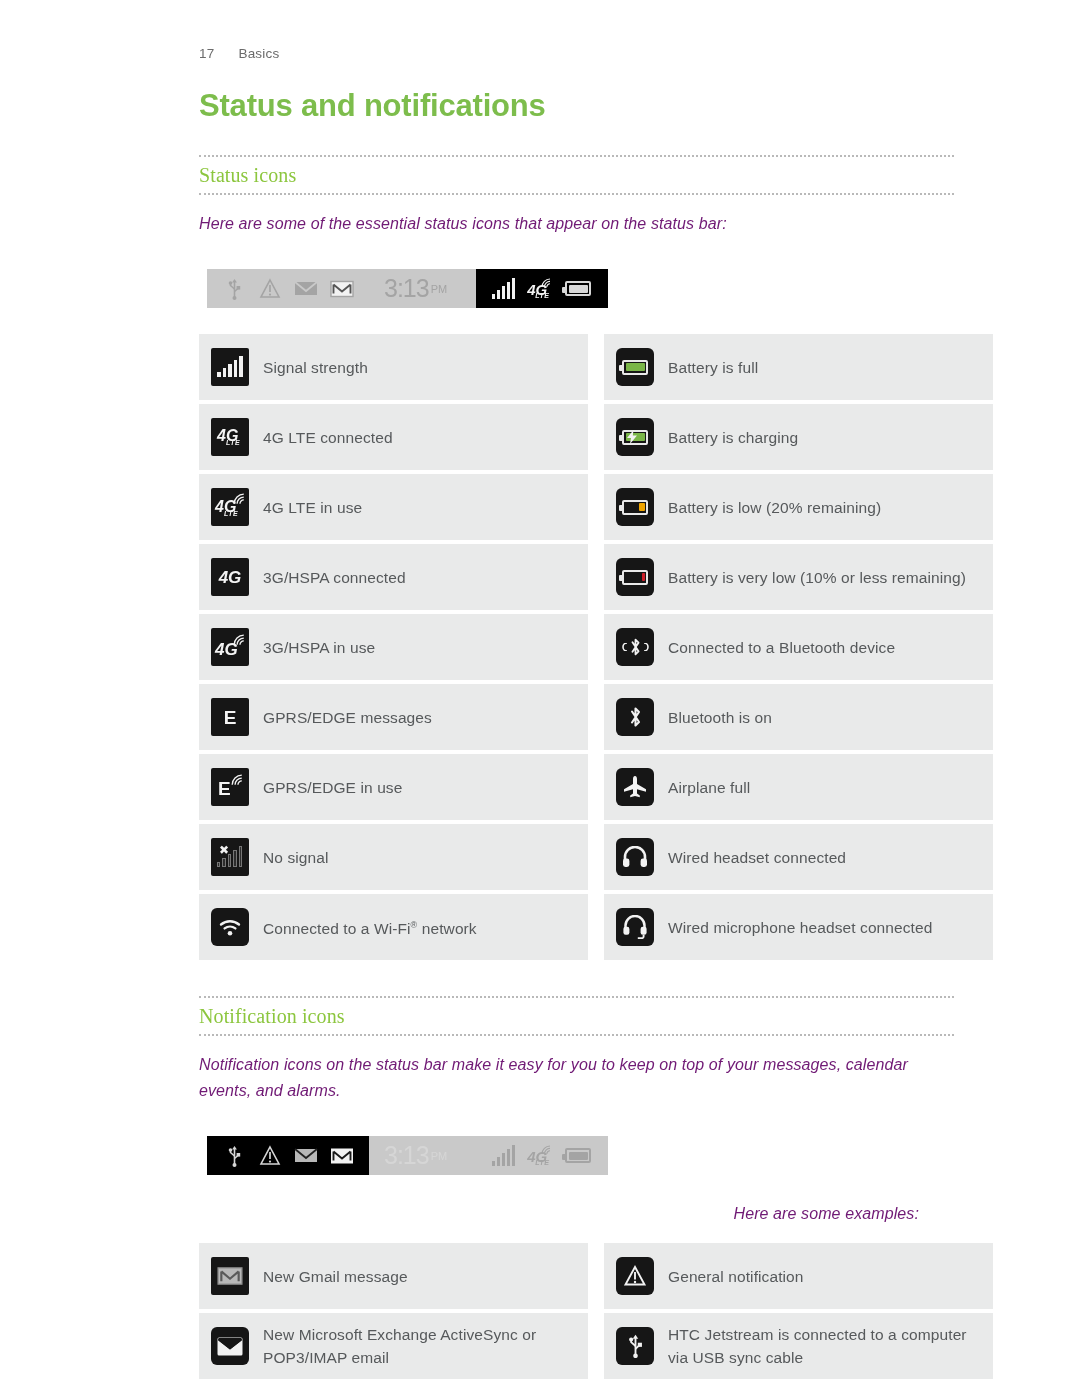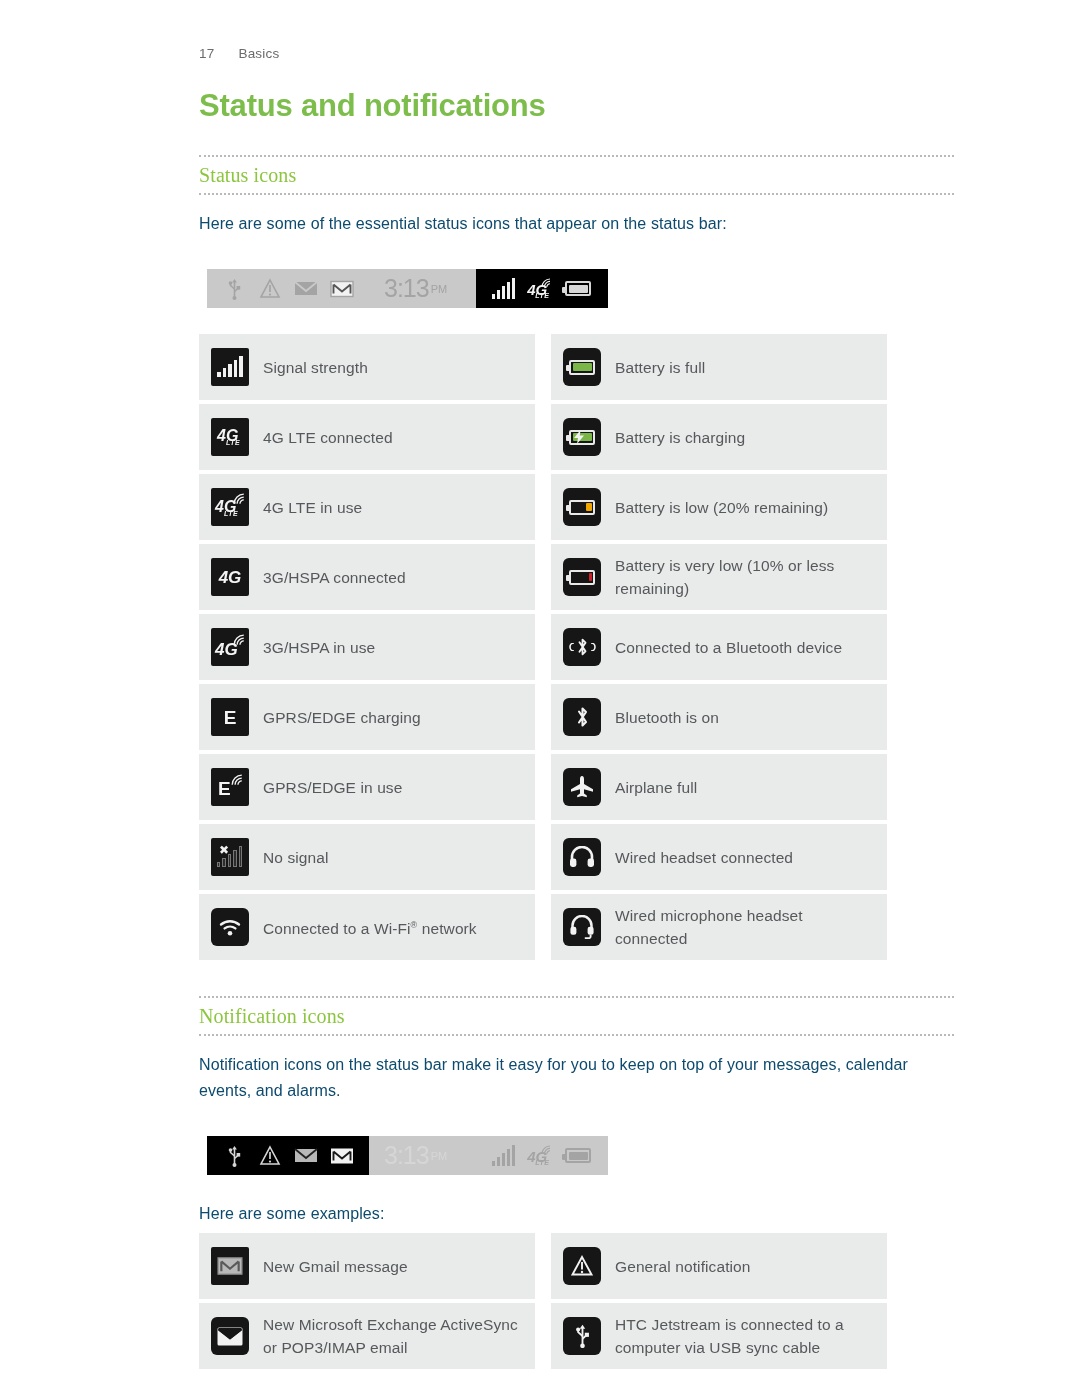--- a/index.html
+++ b/index.html
@@ -44,26 +44,27 @@
     border-top: 2px dotted #b9b9b9;
     border-bottom: 2px dotted #b9b9b9;
     width: 755px;
     font-family: Liberation Serif, serif;
   }
   .section-head.second { margin-top: 36px; }
 
   p.body {
     font-size: 16px;
     line-height: 26px;
-    color: #0c4a6e;
+    color: #701a75;
     margin: 0 0 20px 0;
     max-width: 720px;
     letter-spacing: .1px;
-  }
-  p.body.tight { margin-bottom: 6px; }
+    font-style: italic;
+  }
+  p.body.tight { margin-bottom: 16px; text-align: right; }
 
   
   .statusbar {
     display: inline-flex;
     align-items: center;
     height: 39px;
     margin: 12px 0 26px 8px;
     overflow: hidden;
   }
   .sb-seg { display: flex; align-items: center; height: 49px; padding: 0 9px; }
@@ -72,21 +73,21 @@
   .sb-ico { width: 26px; height: 24px; margin: 0 5px; display: flex; align-items: center; justify-content: center; }
   .sb-time { font-size: 25px; letter-spacing: -1px; font-weight: 300; margin: 0 2px 0 6px; }
   .sb-ampm { font-size: 11px; margin-right: 20px; }
   .tdim { color: #a4a4a4; }
   .thot { color: #d6d6d6; }
 
   
   .grid {
     display: flex;
     gap: 16px;
-    width: 688px;
+    width: 794px;
   }
   .col { flex: 1 1 0; display: flex; flex-direction: column; gap: 4px; }
   .irow {
     background: #e9eaea;
     display: flex;
     align-items: center;
     min-height: 66px;
     padding: 8px 10px 8px 12px;
     gap: 14px;
   }
@@ -307,21 +308,21 @@
               </svg>
           </span>
         </span>
         <span class="ilabel">3G/HSPA in use</span>
       </div>
 
       <div class="irow">
         <span class="ibox flat">
           <span class="gtxt ge">E</span>
         </span>
-        <span class="ilabel">GPRS/EDGE charging</span>
+        <span class="ilabel">GPRS/EDGE messages</span>
       </div>
 
       <div class="irow">
         <span class="ibox flat">
           <span style="position:relative;display:block;width:26px;height:26px;">
             <span class="gtxt ge" style="position:absolute;left:1px;top:5px;">E</span>
             <svg style="position:absolute;top:0;right:0;" width="12" height="12" viewBox="0 0 10 10">
                 <g fill="none" stroke="#f4f4f4" stroke-width="1.1">
                   <path d="M1 9 A8 8 0 0 1 9 1"></path>
                   <path d="M3.4 9 A5.6 5.6 0 0 1 9 3.4"></path>

